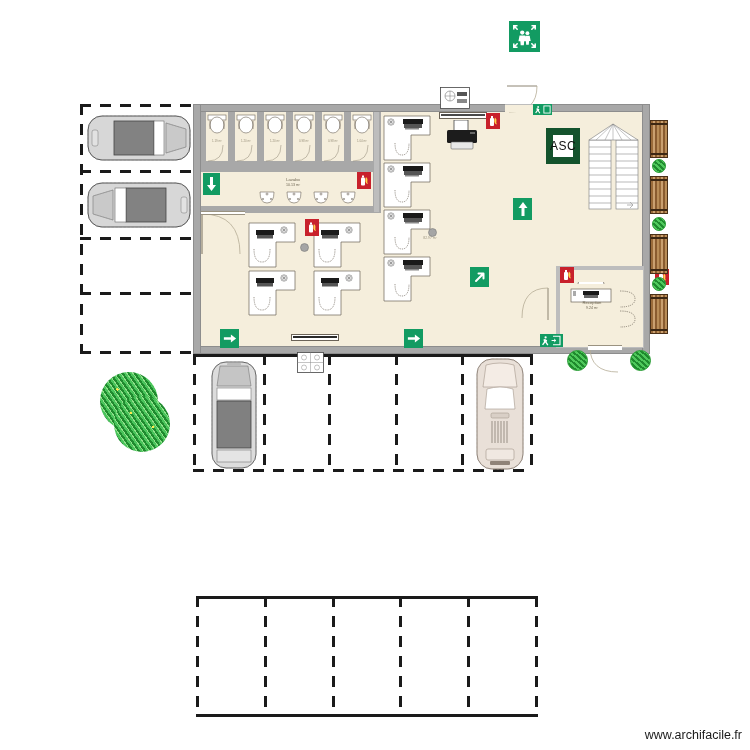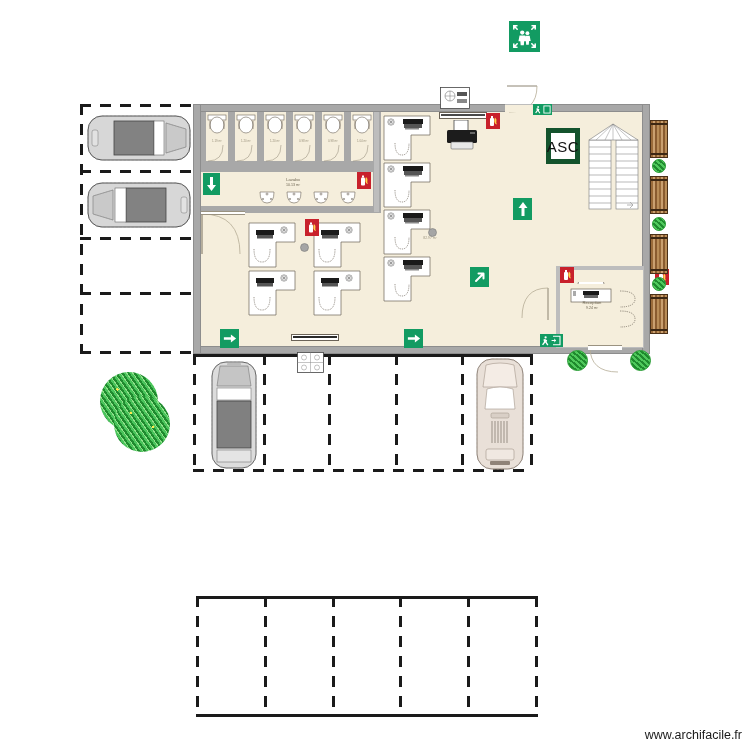--- a/index.html
+++ b/index.html
@@ -44,25 +44,25 @@
     line-height: 1.15;
     pointer-events: none;
   }
   .room-label .rl-name { font-size: 4.2px; display:block; }
   .room-label .rl-area { font-size: 3.6px; display:block; }
 
   
   .asc-box {
     position: absolute;
     background: #ffffff;
-    border: 5px solid #14532d;
+    border: 7px solid #14532d;
     display: flex;
     align-items: center;
     justify-content: center;
-    font-size: 15px;
+    font-size: 12px;
     color: #111;
     letter-spacing: .5px;
   }
 
   
   .sign {
     position: absolute;
     display: flex;
     align-items: center;
     justify-content: center;

